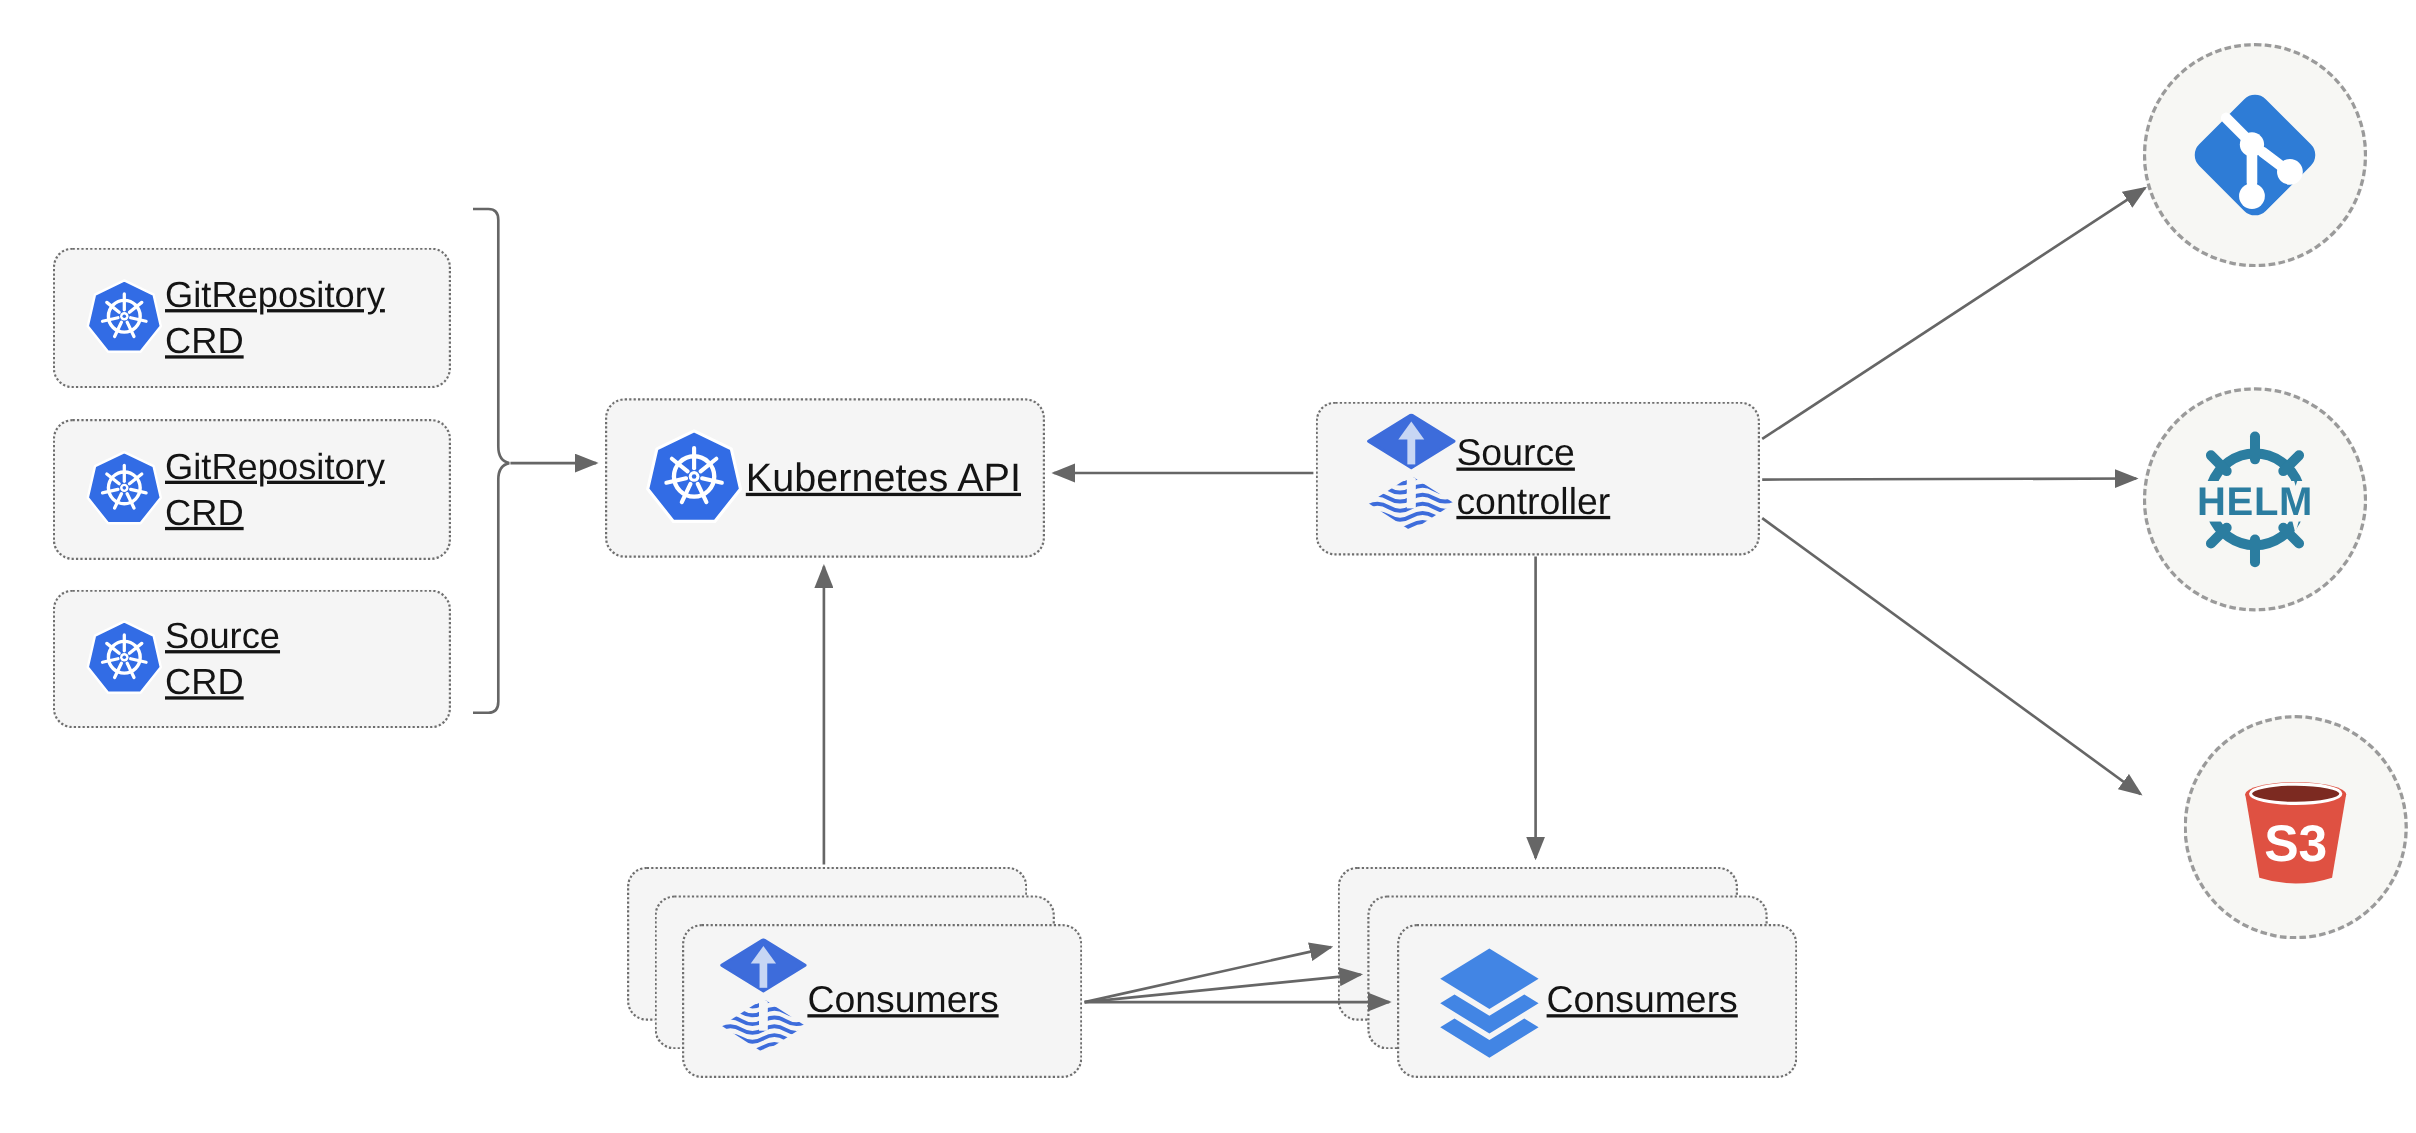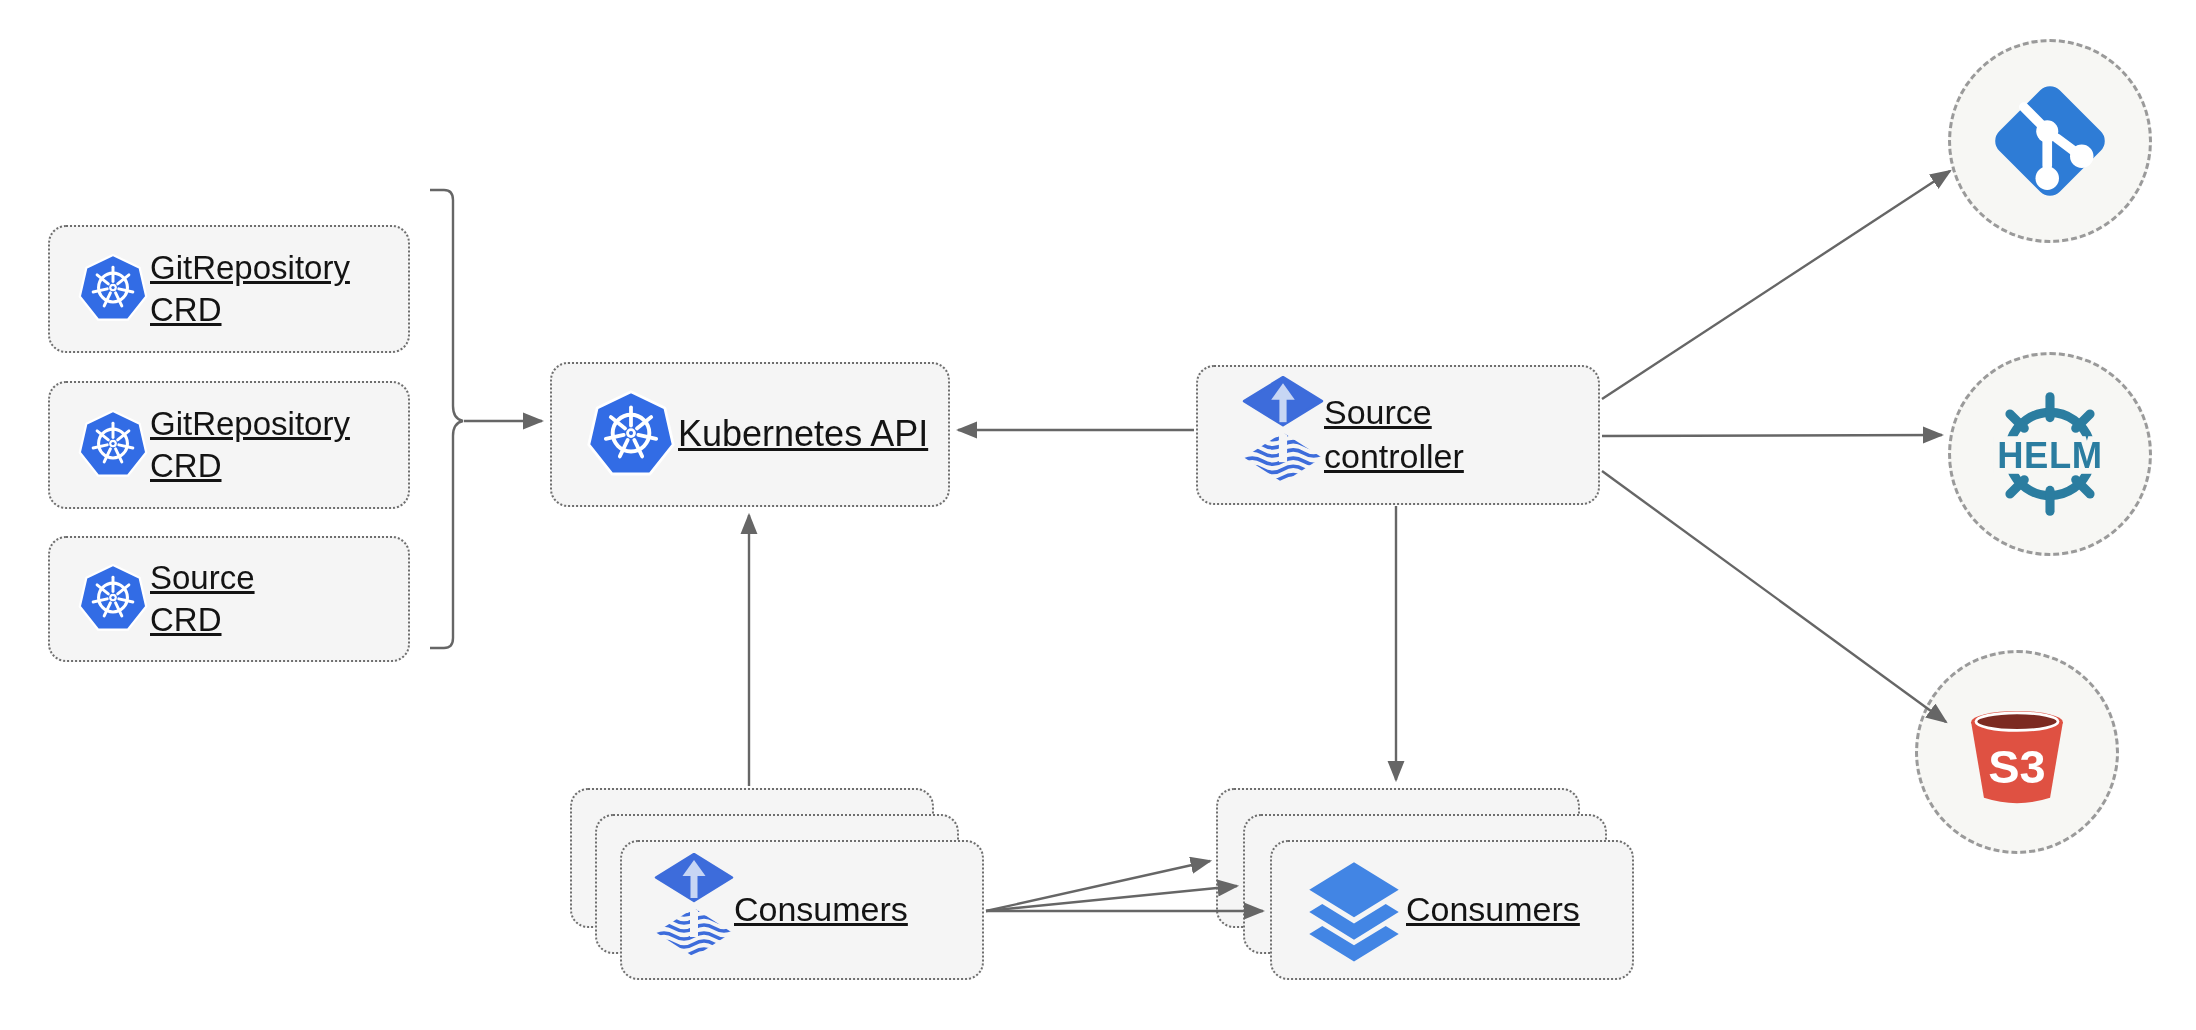--- a/index.html
+++ b/index.html
@@ -181,21 +181,21 @@
       </svg>
   </div>
 
   <div class="ext-circle" style="left:1948px;top:352px">
     <svg class="icon" viewBox="0 0 120 120" style="width:156px;height:156px">
       <use href="#sym-helm"></use>
       <text x="60" y="71" text-anchor="middle" font-size="28" font-weight="bold" fill="#2B7DA0" stroke="#F7F7F4" stroke-width="9" paint-order="stroke" letter-spacing="0.5" font-family="Liberation Sans, DejaVu Sans, sans-serif">HELM</text>
     </svg>
   </div>
 
-  <div class="ext-circle" style="left:1915px;top:650px">
+  <div class="ext-circle" style="left:1985px;top:650px">
     <svg class="icon" viewBox="0 0 120 120" style="width:128px;height:128px">
       <use href="#sym-s3"></use>
       <text x="60" y="89" text-anchor="middle" font-size="44" font-weight="bold" fill="#FFFFFF" font-family="Liberation Sans, DejaVu Sans, sans-serif">S3</text>
     </svg>
   </div>
 
   <svg id="connector-layer" width="2196" height="1030">
     <defs>
       <marker id="arr" viewBox="0 0 10 8" refX="9" refY="4" markerWidth="9" markerHeight="7.2" orient="auto-start-reverse">
         <path d="M0,0 L10,4 L0,8 Z" fill="#666666"></path>

